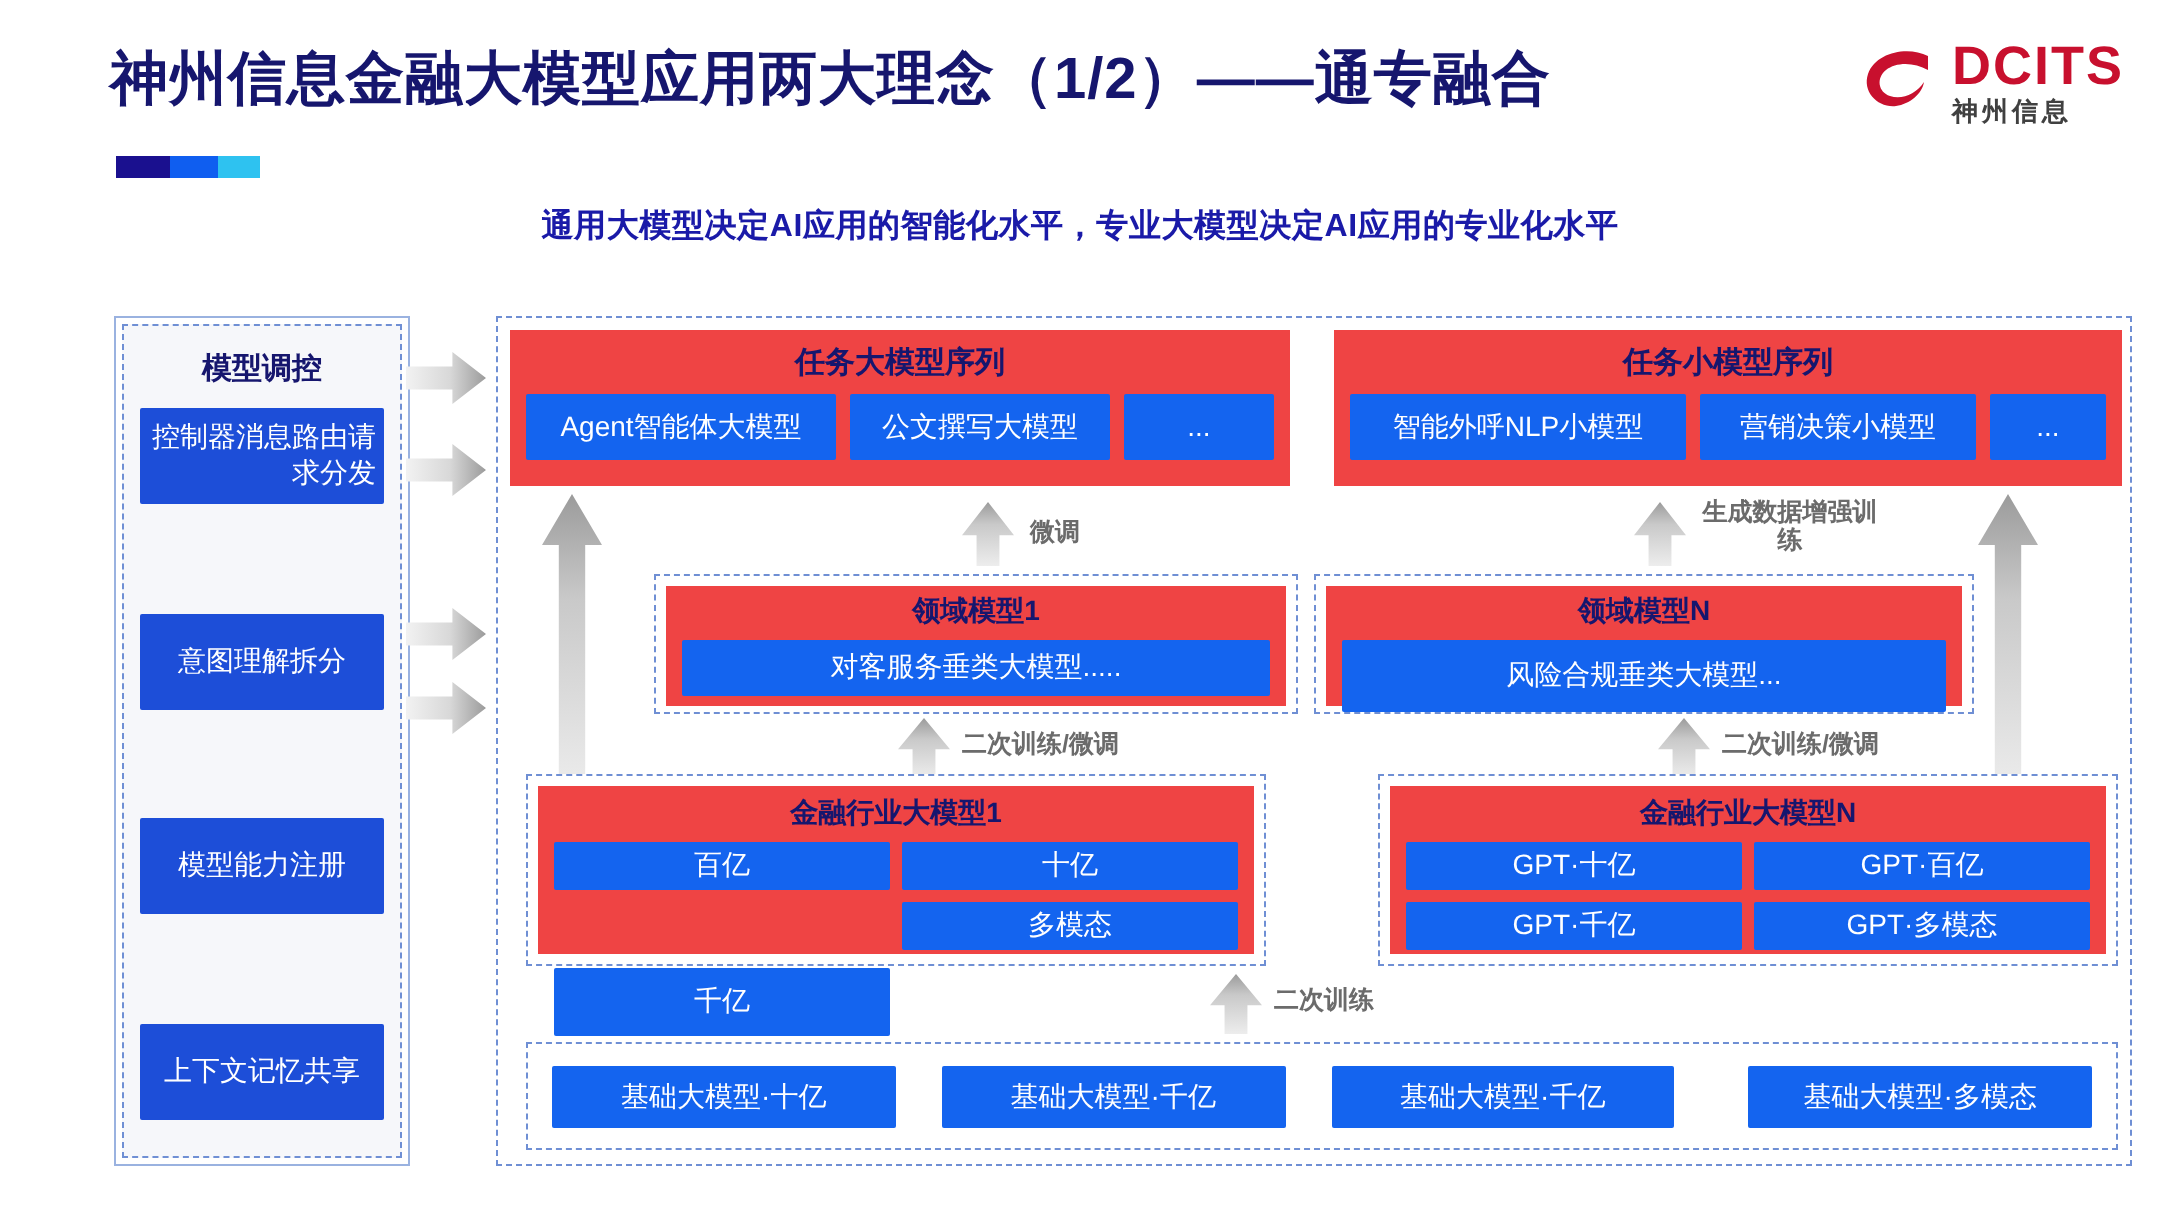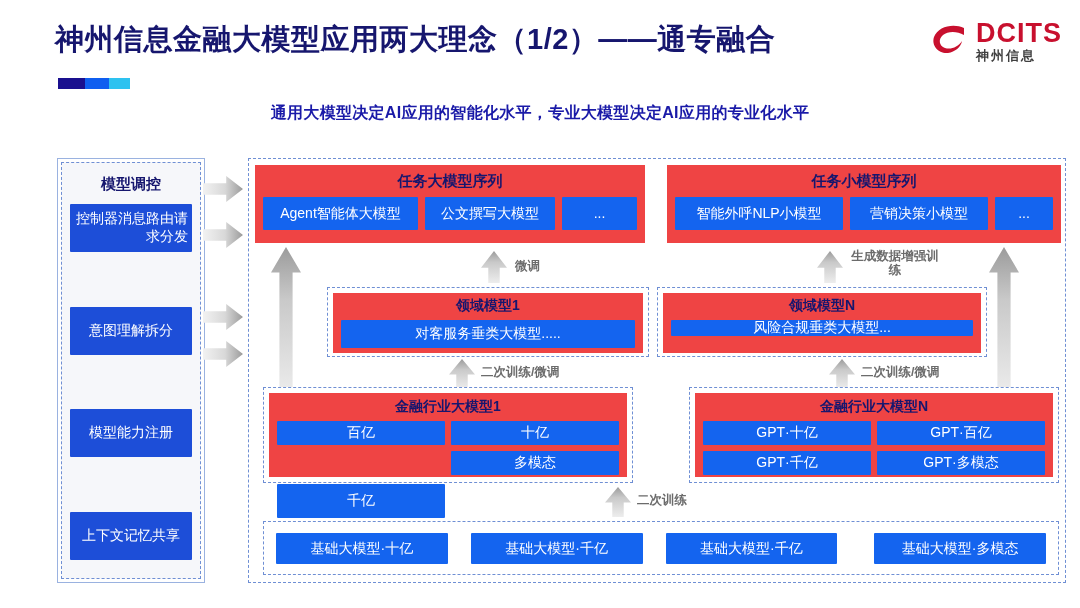--- a/index.html
+++ b/index.html
@@ -180,21 +180,21 @@
         <div style="padding:5px 8px 0 8px;">
           <div class="bbox" style="height:28px;">对客服务垂类大模型.....</div>
         </div>
       </div>
     </div>
 
     <div class="dashbox" style="left:408px; top:128px; width:330px; height:70px;">
       <div class="panel" style="position:absolute; left:5px; top:5px; right:5px; height:60px;">
         <div class="panel-title" style="padding-top:4px; font-size:14px;">领域模型N</div>
         <div style="padding:5px 8px 0 8px;">
-          <div class="bbox" style="height:16px;">风险合规垂类大模型...</div>
+          <div class="bbox" style="height:36px;">风险合规垂类大模型...</div>
         </div>
       </div>
     </div>
 
     <div class="u-arrow short" style="left:200px; top:200px; width:26px; height:30px;"></div>
     <div class="flow-label" style="left:232px; top:206px;">二次训练/微调</div>
 
     <div class="u-arrow short" style="left:580px; top:200px; width:26px; height:30px;"></div>
     <div class="flow-label" style="left:612px; top:206px;">二次训练/微调</div>
 

